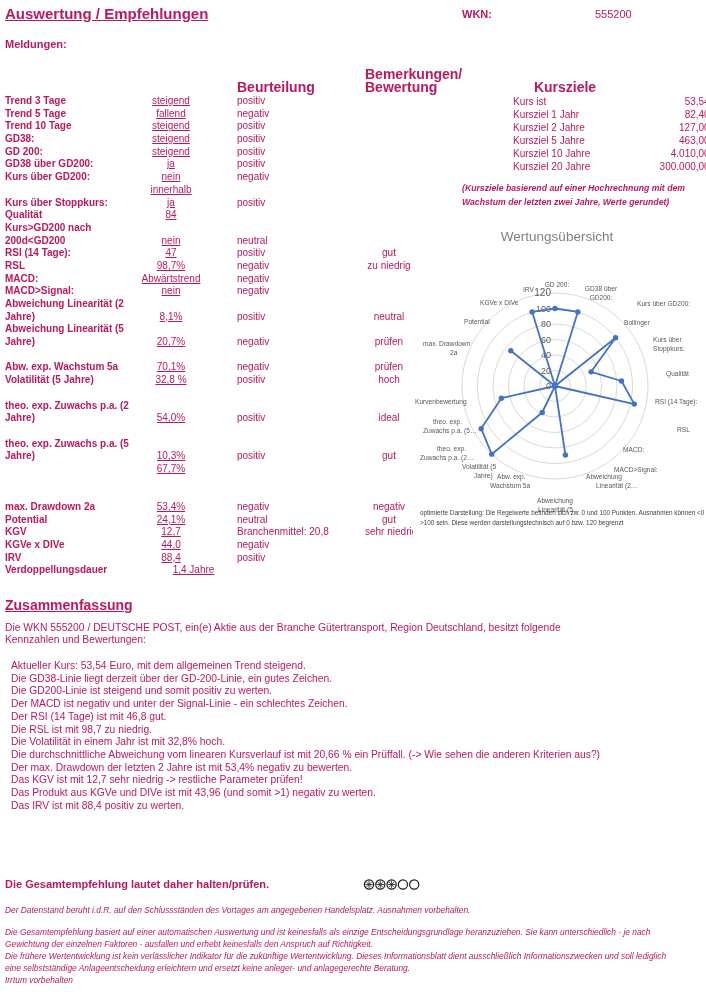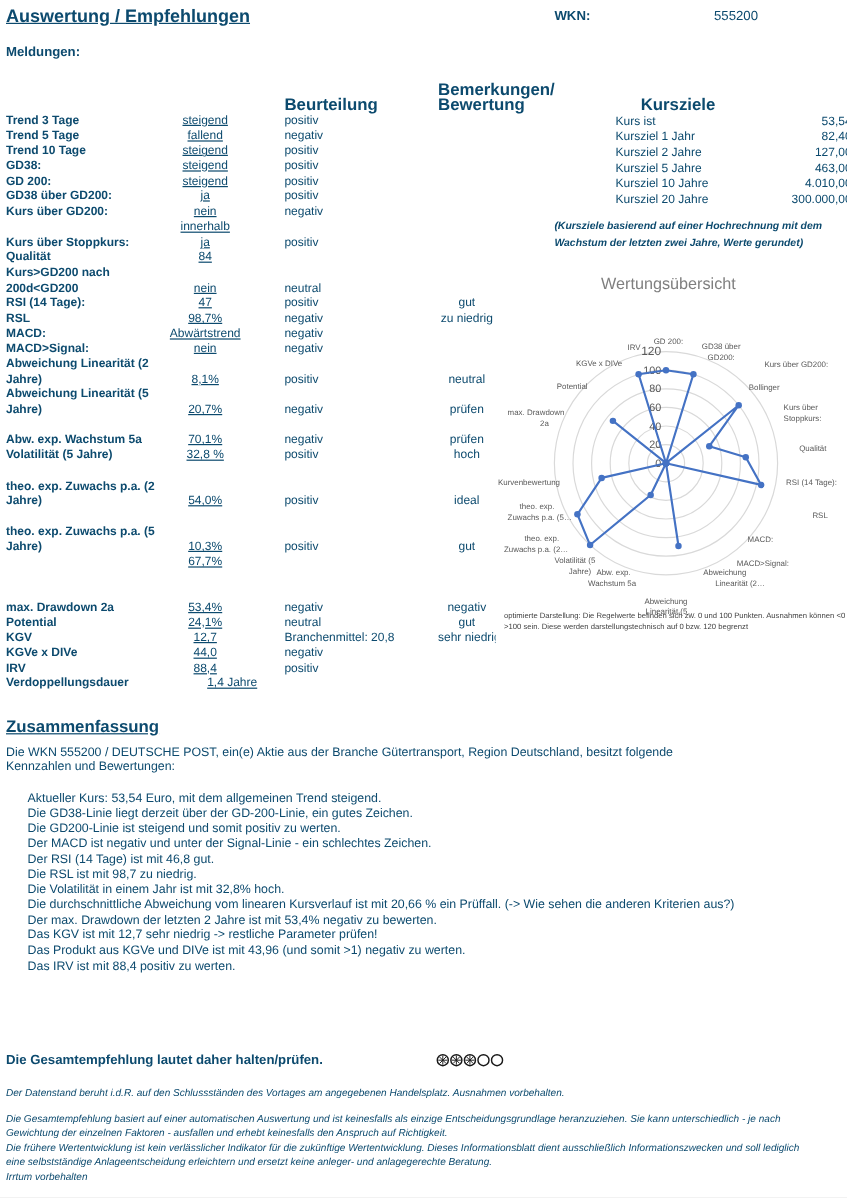--- a/index.html
+++ b/index.html
@@ -1,17 +1,17 @@
 <!DOCTYPE html>
 <html><head>
 <meta charset="utf-8">
 <style>
   html,body{margin:0;padding:0;background:#e8e8e8;}
   .page{position:relative;width:706px;height:998px;background:#ffffff;overflow:hidden;
-        font-family:"Liberation Sans",sans-serif;color:#0c4a6e;}
+        font-family:"Liberation Sans",sans-serif;color:#be185d;}
   .abs{position:absolute;white-space:nowrap;}
   .b{font-weight:bold;}
   .u{text-decoration:underline;}
   #doc-title{left:5px;top:5px;font-size:15px;}
   #wkn-label{left:462px;top:8px;font-size:11px;}
   #wkn-value{left:595px;top:8px;font-size:11px;}
   #meldungen{left:5px;top:38px;font-size:11px;}
   .colhead{font-size:14px;font-weight:bold;}
   #h-beurteilung{left:237px;top:79px;}
   #h-bem1{left:365px;top:66px;}
@@ -27,21 +27,21 @@
   .trow .c4{width:48px;white-space:nowrap;overflow:hidden;flex:none;text-align:center;}
   #krows{left:465px;top:95px;width:260px;}
   .krow{display:flex;height:13px;font-size:10px;line-height:13px;}
   .krow .kl{width:120px;flex:none;padding-left:48px;}
   .krow .ka{width:85px;text-align:right;flex:none;}
   .krow .kp{width:55px;flex:none;}
   .knote{left:462px;font-size:8.7px;font-style:italic;font-weight:bold;}
   #radar{left:390px;top:225px;}
   #zsf-title{left:5px;top:597px;font-size:14px;}
   #zsf-intro{left:5px;top:622px;font-size:10.3px;line-height:12.2px;}
-  #zsf-body{left:23px;top:660px;font-size:10.3px;line-height:12.7px;}
+  #zsf-body{left:11px;top:660px;font-size:10.3px;line-height:12.7px;}
   #zsf-intro div,#zsf-body div{white-space:nowrap;}
   #empfehlung{left:5px;top:878px;font-size:11px;}
   #rating{left:363px;top:877px;}
   .disc{font-size:8.4px;font-style:italic;line-height:12px;}
   #disc1{left:5px;top:904px;}
   #disc2{left:5px;top:926px;}
   #disc2 div{white-space:nowrap;}
 </style>
 </head>
 <body>

